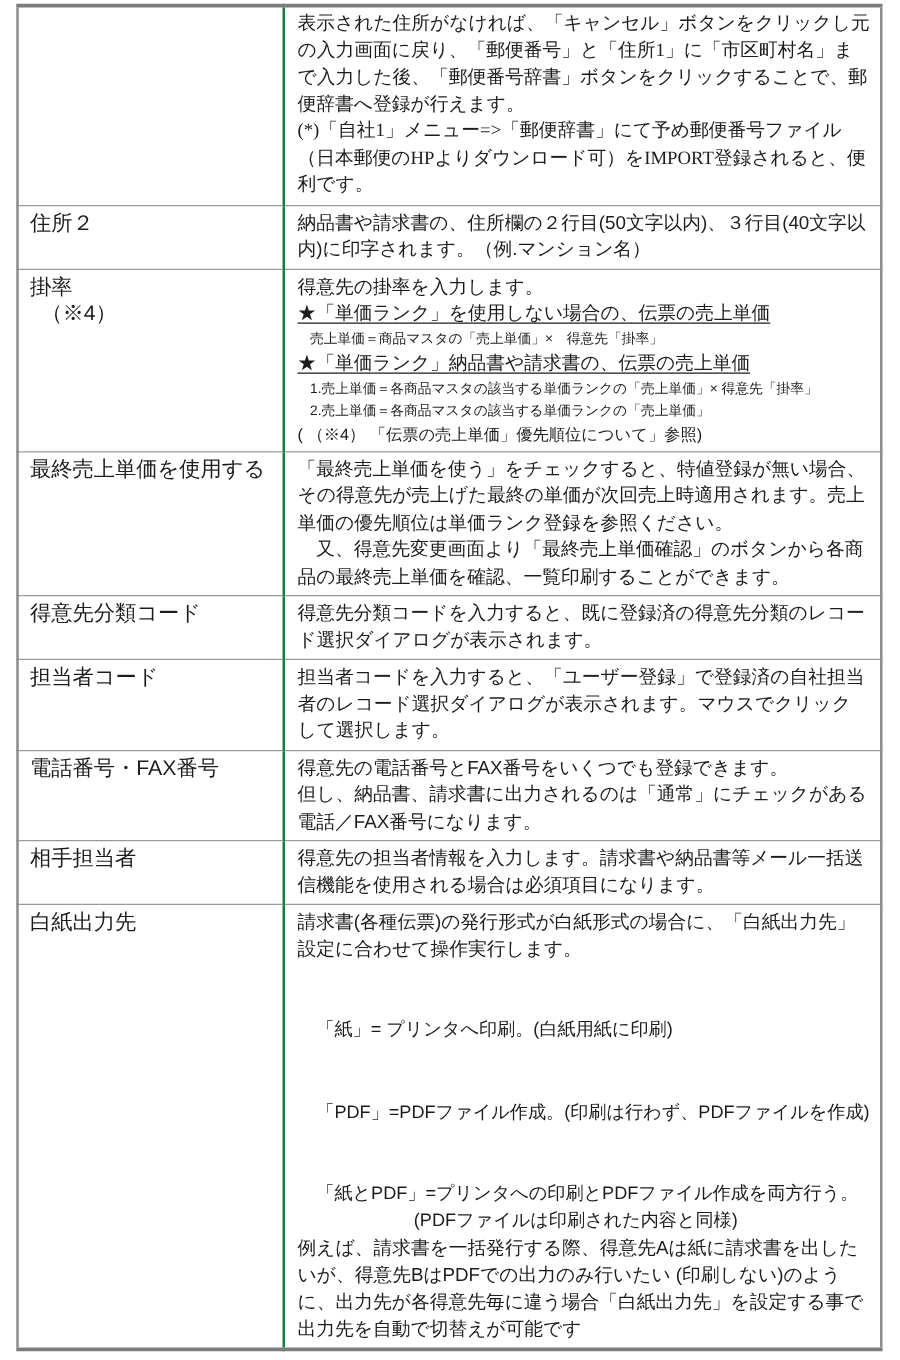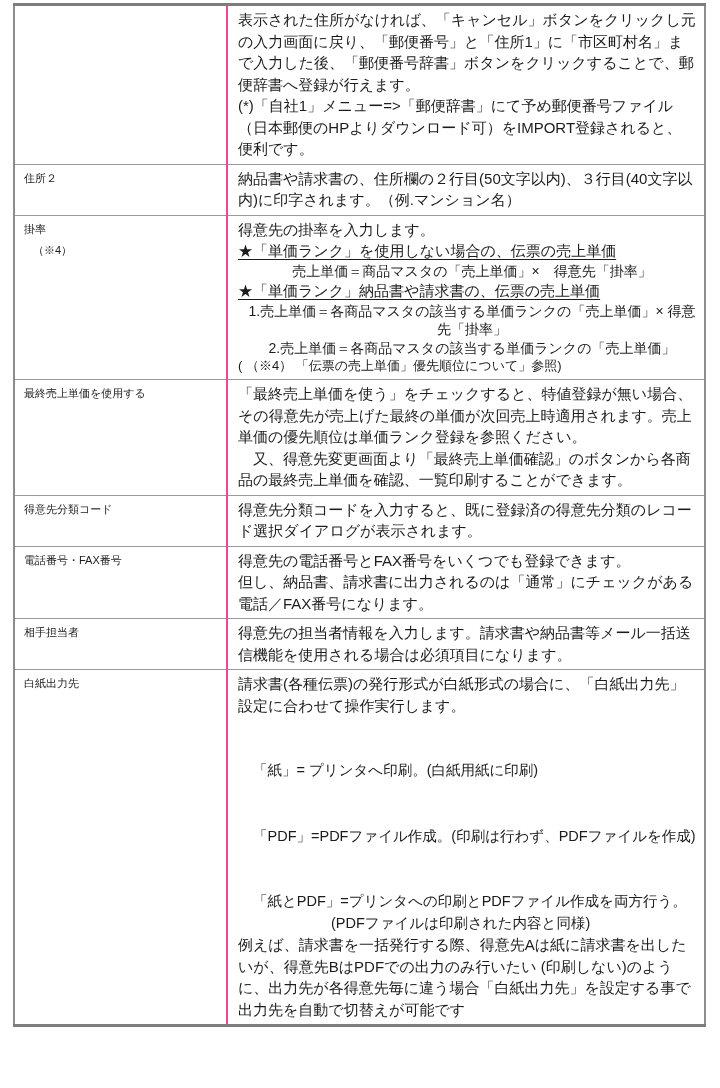--- a/index.html
+++ b/index.html
@@ -31,36 +31,36 @@
   table.doc-table {
     border-top: 3px solid #7d7d7d;
     border-bottom: 3px solid #7d7d7d;
     border-left: 2px solid #8d8d8d;
     border-right: 2px solid #8d8d8d;
   }
   td {
     vertical-align: top;
     border-top: 1px solid #9a9a9a;
   }
-  tr:first-child td { border-top: none; }
+  tr:first-child td { border-top: none; font-family: Liberation Serif, serif; }
   td.label-cell {
     width: 196px;
     padding: 3px 6px 4px 9px;
-    border-right: 2px solid #ec4899;
-    font-size: 11px;
+    border-right: 2px solid #15803d;
+    font-size: 17px;
     line-height: 21px;
   }
   td.desc-cell {
     padding: 3px 8px 4px 10px;
   }
   .label-line2 { padding-left: 9px; }
   p { margin: 0; }
   .p-normal    { font-size: 15px;   line-height: 21.5px; }
   .p-underline { font-size: 15px;   line-height: 21.5px; text-decoration: underline; text-underline-offset: 3px; }
-  .p-formula   { font-size: 14px;   line-height: 18.5px; padding-left: 10px; text-align: center; }
+  .p-formula   { font-size: 11px;   line-height: 18.5px; padding-left: 10px; }
   .p-ref       { font-size: 13px;   line-height: 18px; }
   .p-indent1   { font-size: 14.5px; line-height: 21.5px; padding-left: 15px; margin-top: 44px; }
   .p-indent2   { font-size: 14.5px; line-height: 21.5px; padding-left: 93px; }
 </style>
 </head>
 <body>
 
 <div class="page">
   <table class="doc-table">
     <tbody id="table-body">
@@ -106,20 +106,28 @@
         <tr>
           <td class="label-cell">
             <div>得意先分類コード</div>
           </td>
           <td class="desc-cell">
             <p class="p-normal">得意先分類コードを入力すると、既に登録済の得意先分類のレコード選択ダイアログが表示されます。</p>
           </td>
         </tr>
         <tr>
           <td class="label-cell">
+            <div>担当者コード</div>
+          </td>
+          <td class="desc-cell">
+            <p class="p-normal">担当者コードを入力すると、「ユーザー登録」で登録済の自社担当者のレコード選択ダイアログが表示されます。マウスでクリックして選択します。</p>
+          </td>
+        </tr>
+        <tr>
+          <td class="label-cell">
             <div>電話番号・FAX番号</div>
           </td>
           <td class="desc-cell">
             <p class="p-normal">得意先の電話番号とFAX番号をいくつでも登録できます。</p>
             <p class="p-normal">但し、納品書、請求書に出力されるのは「通常」にチェックがある電話／FAX番号になります。</p>
           </td>
         </tr>
         <tr>
           <td class="label-cell">
             <div>相手担当者</div>

